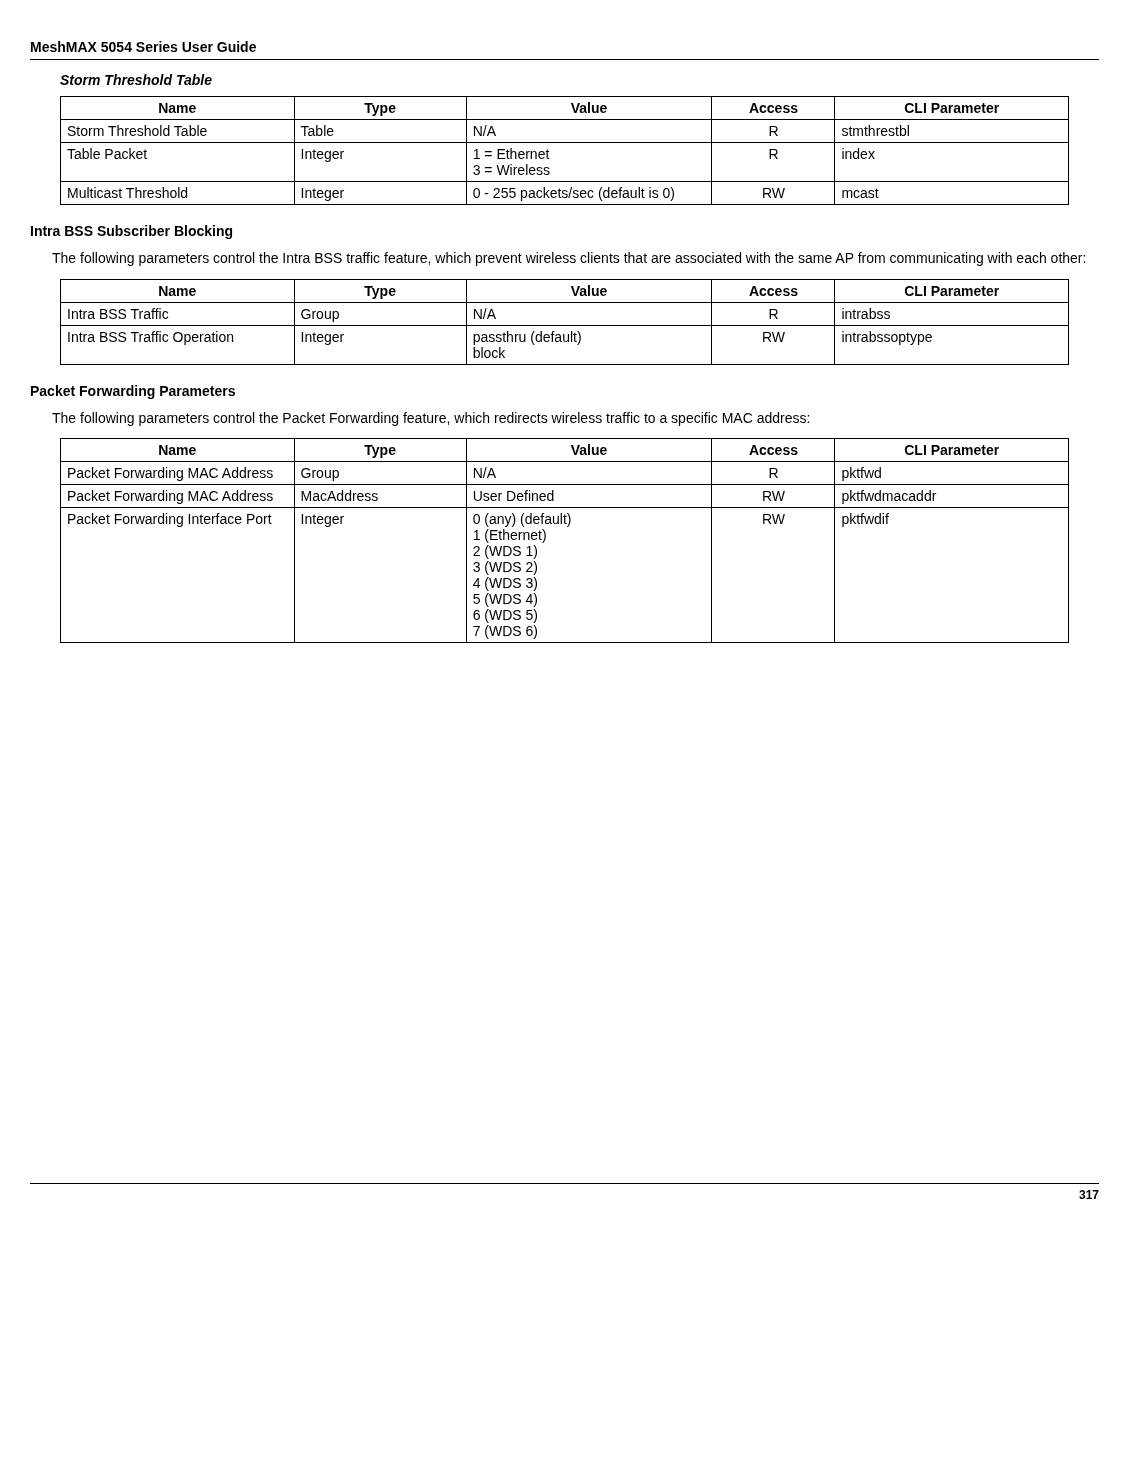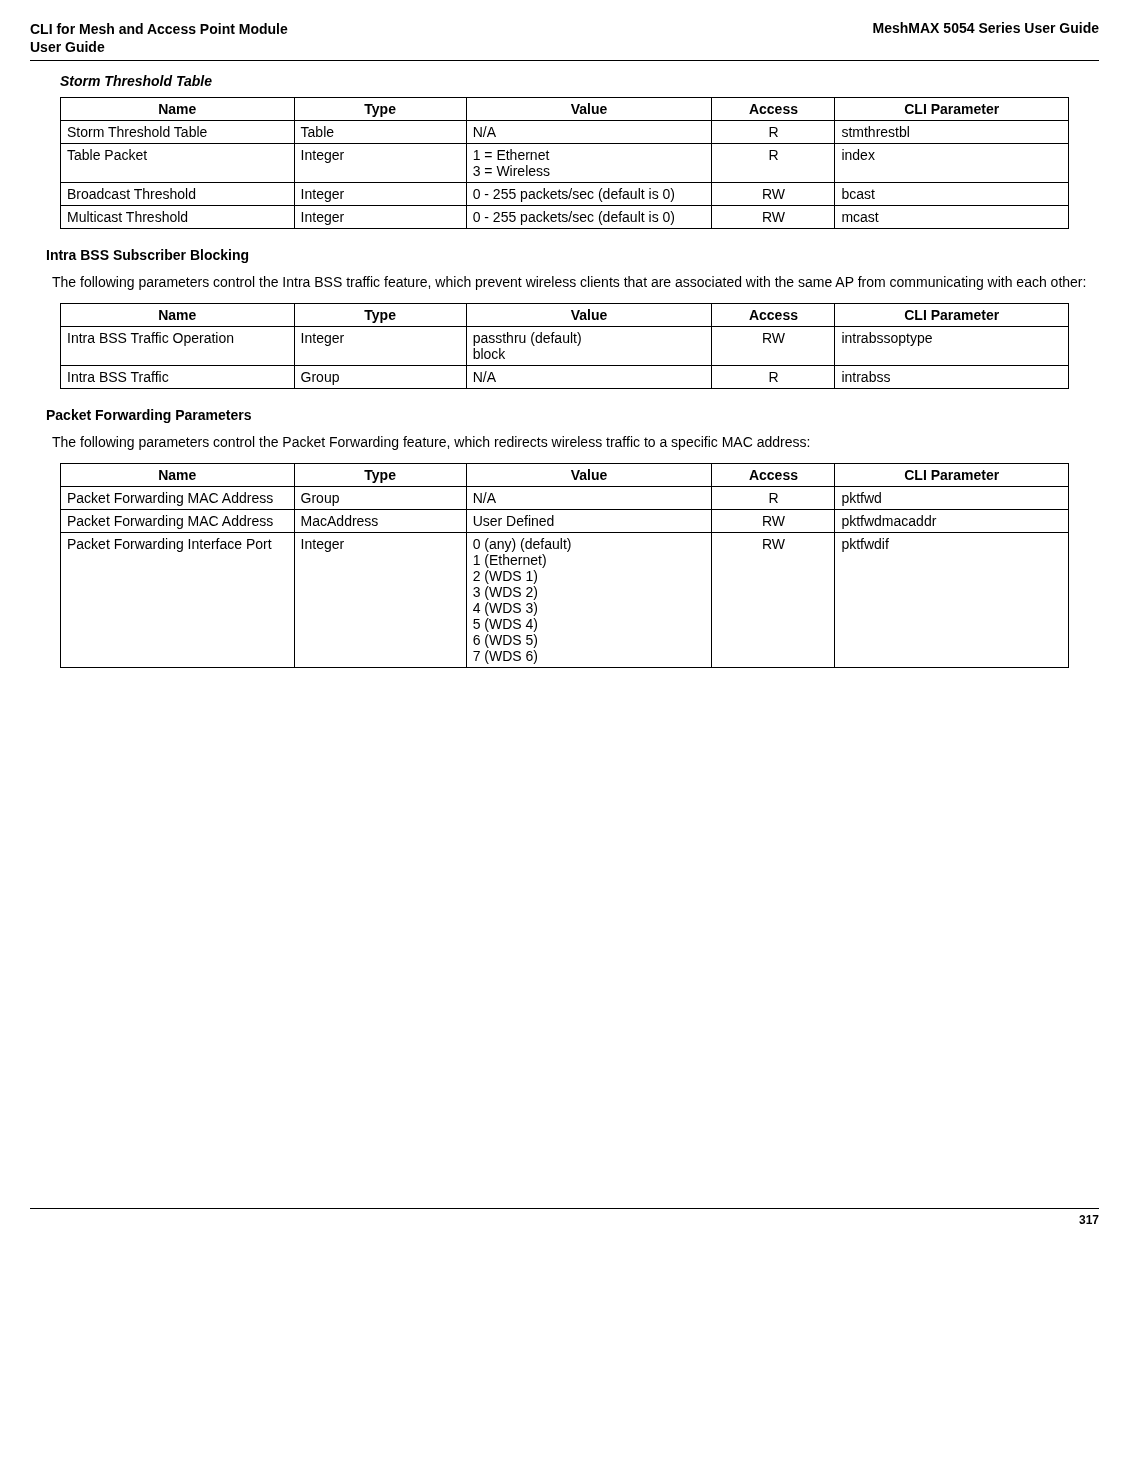--- a/index.html
+++ b/index.html
@@ -19,39 +19,40 @@
       justify-content: space-between;
       font-weight: bold;
       font-size: 14px;
       margin-bottom: 4px;
     }
     .header-left {
       line-height: 1.3;
     }
     .header-right {
       text-align: right;
+      margin-top: 19px;
     }
     hr.header-line {
       border: none;
       border-top: 1.5px solid #000;
       margin-bottom: 12px;
     }
     .section-italic {
       font-style: italic;
       font-weight: bold;
       font-size: 14px;
       margin-bottom: 8px;
       margin-left: 30px;
     }
     .section-bold {
       font-weight: bold;
       font-size: 14px;
       margin-top: 18px;
       margin-bottom: 10px;
-      margin-left: 16px;
+      margin-left: 0px;
     }
     .body-text {
       font-size: 14px;
       margin-left: 22px;
       margin-bottom: 10px;
       line-height: 1.4;
     }
     table {
       border-collapse: collapse;
       width: calc(100% - 60px);
@@ -90,24 +91,20 @@
     .page-number {
       text-align: right;
       font-weight: bold;
       font-size: 12px;
     }
   </style>
 </head>
 <body>
 
 <div class="header">
-  <div class="header-left">
-    <span>CLI for Mesh and Access Point Module</span><br>
-    <span> User Guide</span>
-  </div>
   <div class="header-right">MeshMAX 5054 Series User Guide</div>
 </div>
 <hr class="header-line">
 
 <div class="section-italic">Storm Threshold Table</div>
 <table>
   <colgroup>
     <col class="name">
       <col class="type">
       <col class="value">
@@ -130,27 +127,20 @@
         <td>N/A</td>
         <td class="access">R</td>
         <td>stmthrestbl</td>
       </tr>
       <tr>
         <td>Table Packet</td>
         <td>Integer</td>
         <td>1 = Ethernet<br>3 = Wireless</td>
         <td class="access">R</td>
         <td>index</td>
-      </tr>
-      <tr>
-        <td>Broadcast Threshold</td>
-        <td>Integer</td>
-        <td>0 - 255 packets/sec (default is 0)</td>
-        <td class="access">RW</td>
-        <td>bcast</td>
       </tr>
       <tr>
         <td>Multicast Threshold</td>
         <td>Integer</td>
         <td>0 - 255 packets/sec (default is 0)</td>
         <td class="access">RW</td>
         <td>mcast</td>
       </tr>
     </tbody>
 </table>
@@ -169,32 +159,32 @@
     <tr>
       <th>Name</th>
       <th>Type</th>
       <th>Value</th>
       <th>Access</th>
       <th>CLI Parameter</th>
     </tr>
   </thead>
   <tbody id="tbody2">
       <tr>
-        <td>Intra BSS Traffic Operation</td>
-        <td>Integer</td>
-        <td>passthru (default)<br>block</td>
-        <td class="access">RW</td>
-        <td>intrabssoptype</td>
-      </tr>
-      <tr>
         <td>Intra BSS Traffic</td>
         <td>Group</td>
         <td>N/A</td>
         <td class="access">R</td>
         <td>intrabss</td>
+      </tr>
+      <tr>
+        <td>Intra BSS Traffic Operation</td>
+        <td>Integer</td>
+        <td>passthru (default)<br>block</td>
+        <td class="access">RW</td>
+        <td>intrabssoptype</td>
       </tr>
     </tbody>
 </table>
 
 <div class="section-bold">Packet Forwarding Parameters</div>
 <div class="body-text">The following parameters control the Packet Forwarding feature, which redirects wireless traffic to a specific MAC address:</div>
 <table>
   <colgroup>
     <col class="name">
       <col class="type">

